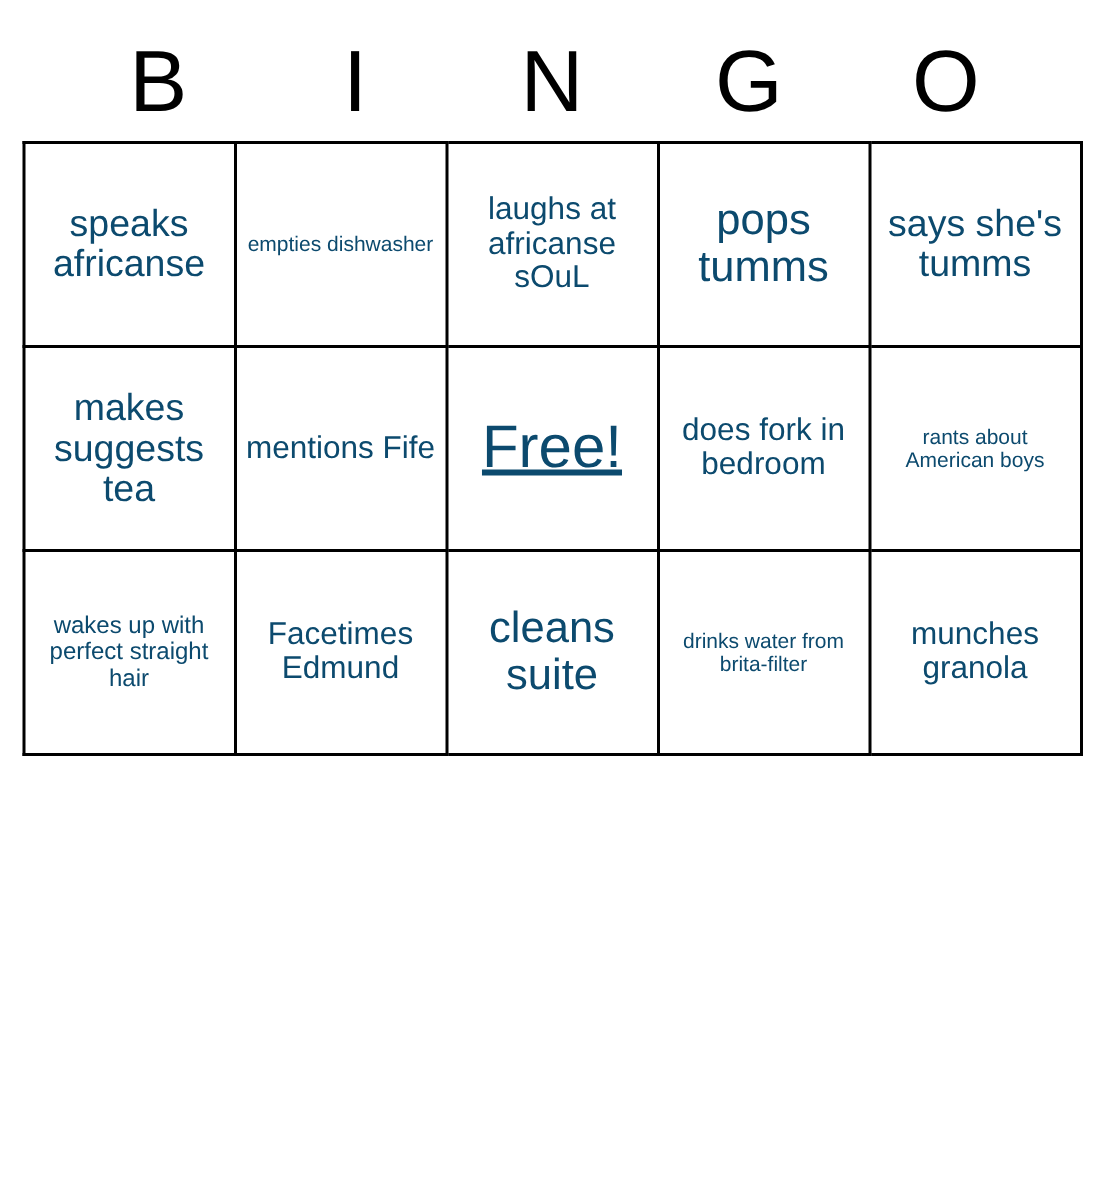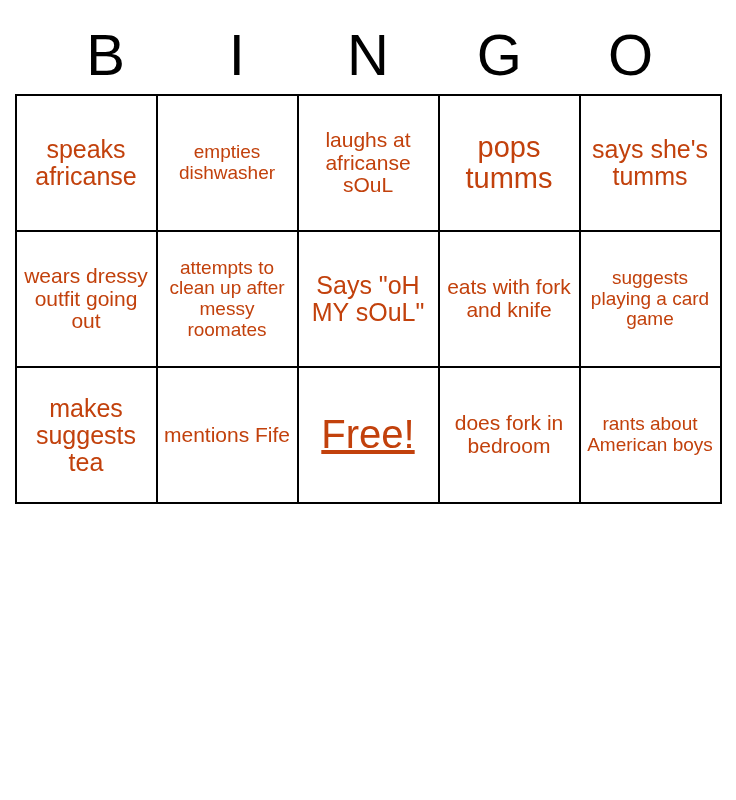--- a/index.html
+++ b/index.html
@@ -46,29 +46,29 @@
     border-collapse: collapse;
     table-layout: fixed;
   }
   #grid td {
     border: 2px solid #000000;
     width: 131px;
     height: 130px;
     text-align: center;
     vertical-align: middle;
     padding: 2px 4px;
-    color: #c2410c;
+    color: #0c4a6e;
     font-family: "Liberation Sans", sans-serif;
     line-height: 1.08;
     word-wrap: break-word;
     overflow: hidden;
   }
   
   .fs-xs { font-size: 16px; }
-  .fs-s  { font-size: 19px; margin-left: 20px; }
+  .fs-s  { font-size: 14px; margin-left: 20px; }
   .fs-m  { font-size: 21px; }
   .fs-l  { font-size: 25px; }
   .fs-xl { font-size: 29px; }
   .free-cell { font-size: 40px; text-decoration: underline; }
 </style>
 </head>
 <body>
 
 <div id="bingo-card">
 
@@ -83,29 +83,29 @@
   <table id="grid">
     <tbody>
       <tr>
         <td class="fs-l">speaks africanse</td>
         <td class="fs-s">empties dishwasher</td>
         <td class="fs-m">laughs at africanse sOuL</td>
         <td class="fs-xl">pops tumms</td>
         <td class="fs-l">says she's tumms</td>
       </tr>
       <tr>
-        <td class="fs-m">wears dressy outfit going out</td>
-        <td class="fs-s">attempts to clean up after messy roomates</td>
-        <td class="fs-l">Says "oH MY sOuL"</td>
-        <td class="fs-m">eats with fork and knife</td>
-        <td class="fs-s">suggests playing a card game</td>
-      </tr>
-      <tr>
         <td class="fs-l">makes suggests tea</td>
         <td class="fs-m">mentions Fife</td>
         <td class="free-cell">Free!</td>
         <td class="fs-m">does fork in bedroom</td>
         <td class="fs-s">rants about American boys</td>
+      </tr>
+      <tr>
+        <td class="fs-xs">wakes up with perfect straight hair</td>
+        <td class="fs-m">Facetimes Edmund</td>
+        <td class="fs-xl">cleans suite</td>
+        <td class="fs-s">drinks water from brita-filter</td>
+        <td class="fs-m">munches granola</td>
       </tr>
     </tbody>
   </table>
 
 </div>
 
 </body></html>

